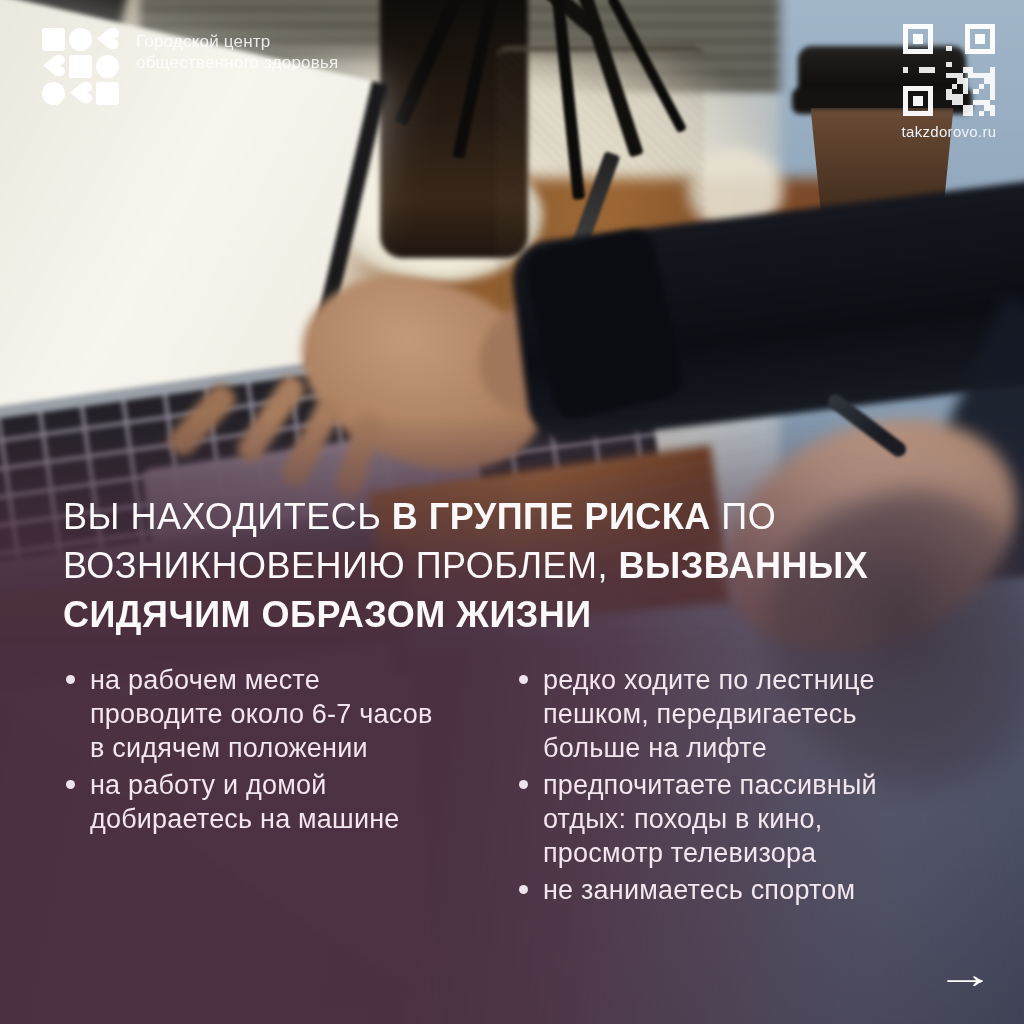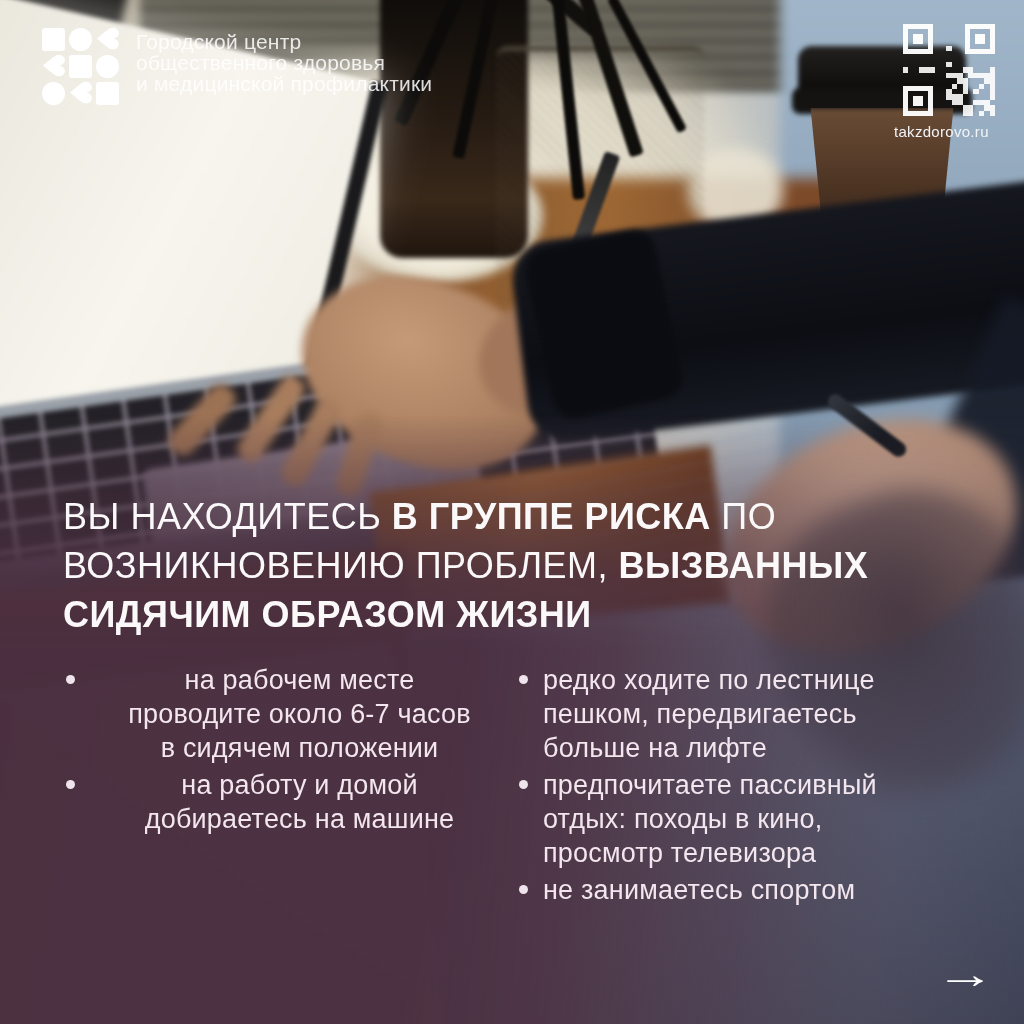--- a/index.html
+++ b/index.html
@@ -87,37 +87,37 @@
   .hand-shadow{left:768px;top:492px;width:285px;height:305px;border-radius:45%;transform:rotate(-18deg);filter:blur(12px);
           background:radial-gradient(ellipse at 50% 40%,rgba(60,48,60,.85),rgba(60,48,60,.45) 60%,rgba(60,48,60,0) 80%);}
   
   .brand{position:absolute;left:42px;top:28px;display:flex;align-items:flex-start;}
   .logo-grid{display:grid;grid-template-columns:repeat(3,23px);grid-auto-rows:23px;gap:4px;}
   .cell{display:flex;align-items:center;justify-content:center;color:#fff;}
   .cell.sq{background:#fff;border-radius:3px;}
   .cell.ci{background:#fff;border-radius:50%;}
   .cell.he span{font-size:30px;line-height:23px;transform:rotate(90deg);display:inline-block;margin-top:-3px;
           font-family:"DejaVu Sans",sans-serif;}
-  .logo-text{margin-left:17px;margin-top:3px;color:rgba(255,255,255,.85);font-size:21px;line-height:21px;font-weight:500;letter-spacing:.2px;}
+  .logo-text{margin-left:17px;margin-top:3px;color:rgba(255,255,255,.85);font-size:17px;line-height:21px;font-weight:500;letter-spacing:.2px;}
   
-  .qr-wrap{position:absolute;left:894px;top:24px;width:110px;text-align:left;}
+  .qr-wrap{position:absolute;left:894px;top:24px;width:110px;text-align:center;}
   .qr{position:relative;width:92px;height:92px;margin:0 auto;display:grid;
       grid-template-columns:repeat(17,1fr);grid-template-rows:repeat(17,1fr);opacity:.96;}
   .qm{background:rgba(255,255,255,.93);}
   .qrf{position:absolute;width:20px;height:20px;border:5px solid #fff;}
   .qrf div{position:absolute;left:5px;top:5px;width:10px;height:10px;background:#fff;}
   .qrf.tl{left:0;top:0;} .qrf.tr{right:0;top:0;} .qrf.bl{left:0;bottom:0;}
   .qr-caption{margin-top:7px;color:#f0f4f8;font-size:15px;letter-spacing:.3px;}
   
   .headline{position:absolute;left:63px;top:492px;width:912px;margin:0;color:#fbf8fa;
       font-size:36px;line-height:49px;font-weight:400;letter-spacing:.5px;}
   .headline b{font-weight:800;margin-top:14px;}
   ul.col{position:absolute;list-style:none;margin:0;padding:0;color:#f3e6ee;
       font-size:27px;line-height:34px;letter-spacing:.2px;}
-  .col-left{left:64px;top:663px;width:445px;text-align:center;}
+  .col-left{left:64px;top:663px;width:445px;}
   .col-right{left:517px;top:663px;width:465px;}
   ul.col li{position:relative;padding-left:26px;margin:0 0 3px;white-space:pre-line;}
   ul.col li::before{content:'';position:absolute;left:2px;top:12px;width:9px;height:9px;border-radius:50%;background:#efe3ec;}
   
   .next{position:absolute;left:918px;top:944px;width:94px;height:60px;text-align:center;color:#fff;
       font-size:40px;line-height:60px;cursor:pointer;}
   .next span{display:inline-block;transform:scaleX(1.5);}
 </style>
 </head>
 <body>
@@ -184,21 +184,20 @@
         <div class="cell ci"></div>
         <div class="cell ci"></div>
         <div class="cell he">
           <span>♥</span>
         </div>
         <div class="cell sq"></div>
       </div>
     <div class="logo-text" id="logoText">
         <div>Городской центр</div>
         <div>общественного здоровья</div>
-        <div>и медицинской профилактики</div>
       </div>
   </header>
 
   <div class="qr-wrap">
     <div class="qr" id="qrBox">
       <div class="qrf tl">
           <div></div>
         </div>
       <div class="qrf tr">
           <div></div>

